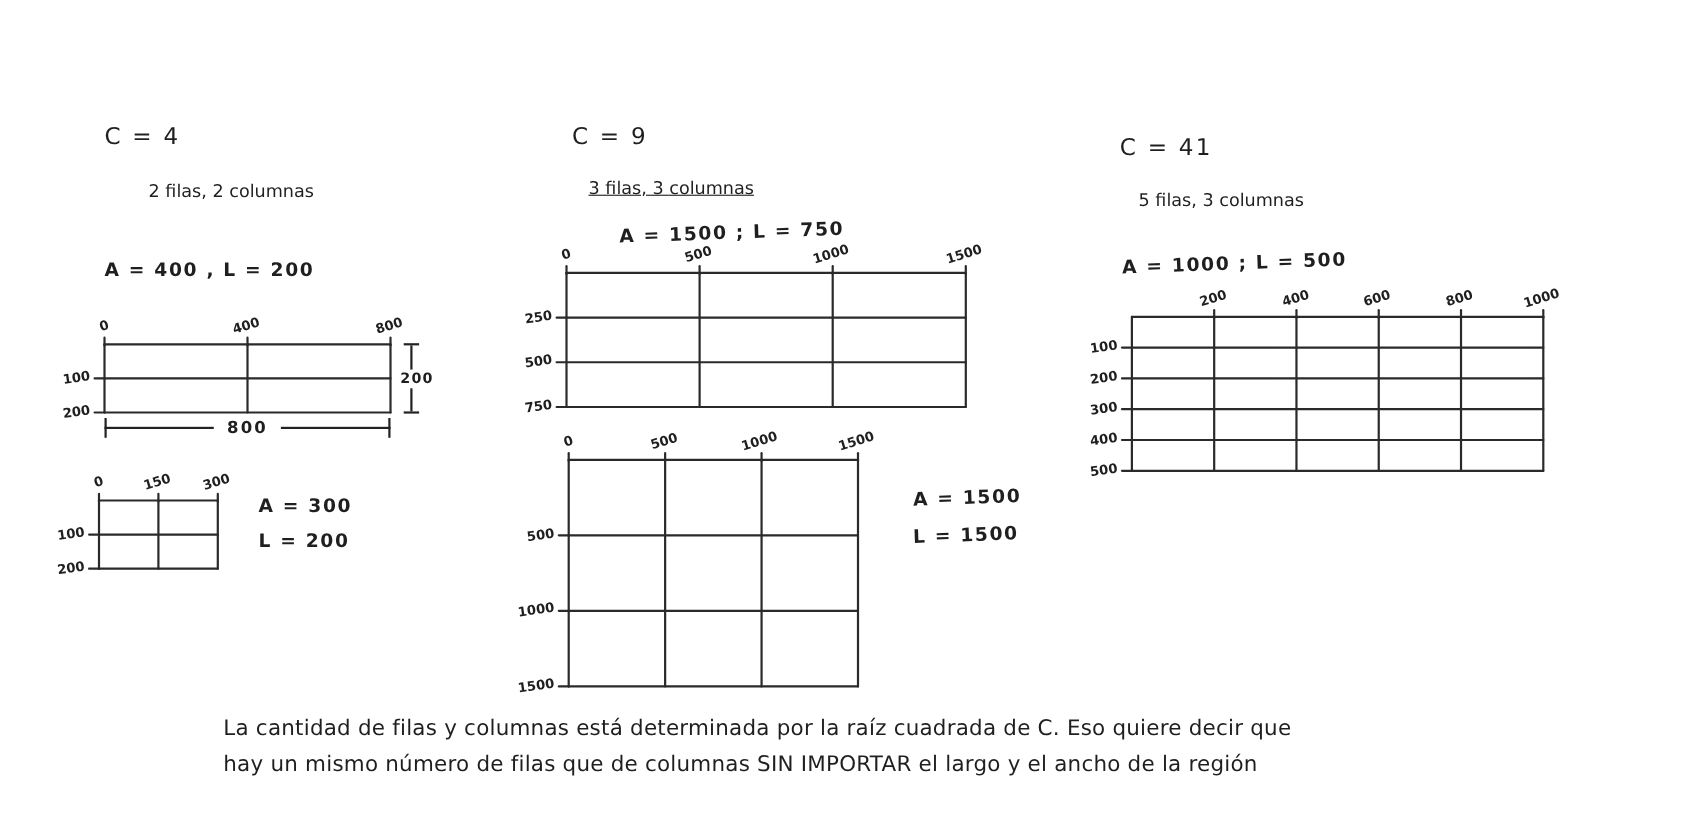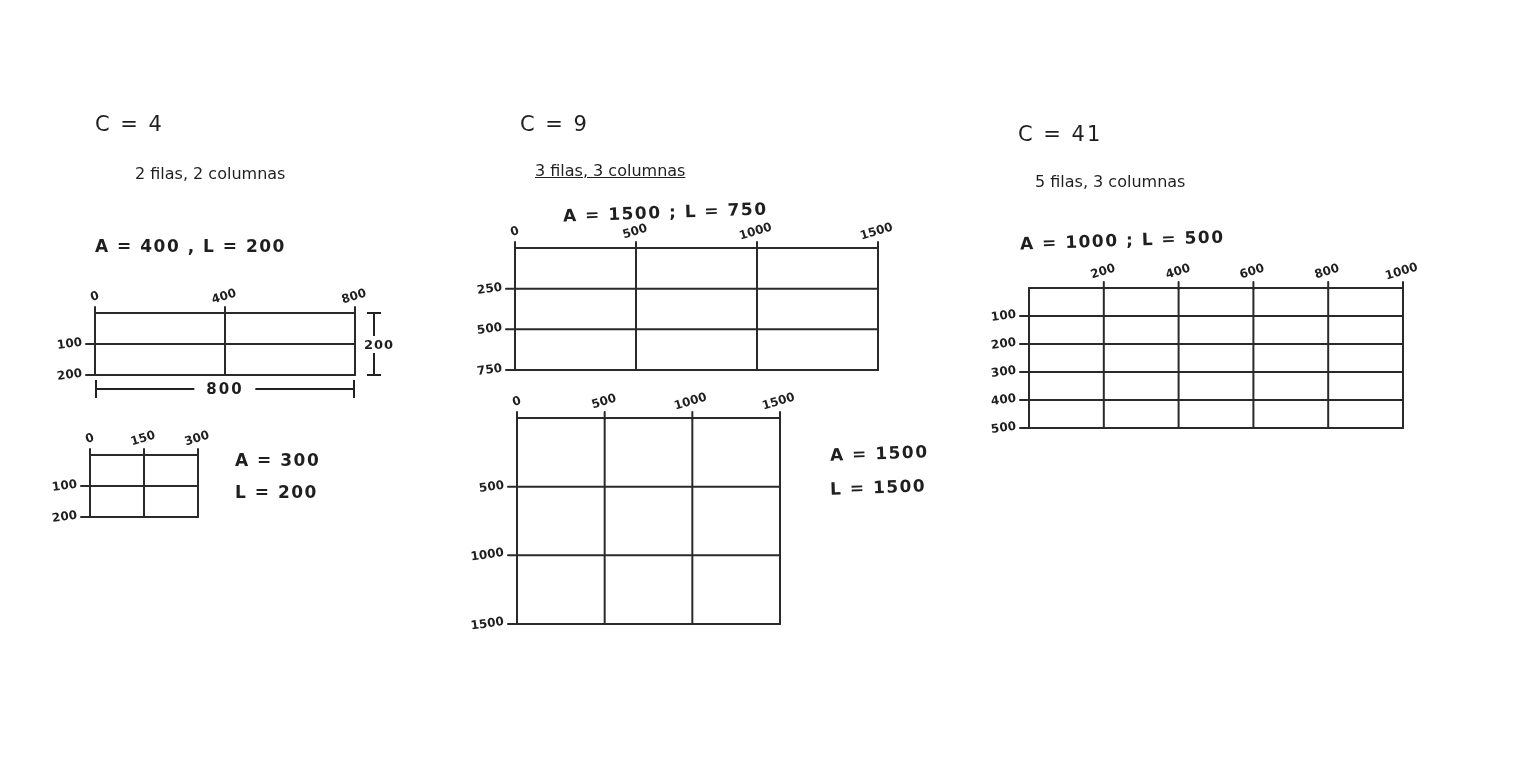--- a/index.html
+++ b/index.html
@@ -234,14 +234,18 @@
       <span class="xtick" style="left: 224.4px;">600</span>
       <span class="xtick" style="left: 299.2px;">800</span>
       <span class="xtick" style="left: 374px;">1000</span>
       <span class="ytick" style="top: 28px;">100</span>
       <span class="ytick" style="top: 56px;">200</span>
       <span class="ytick" style="top: 84px;">300</span>
       <span class="ytick" style="top: 112px;">400</span>
       <span class="ytick" style="top: 140px;">500</span>
     </div>
 
+  <div class="footer">
+    <div>La cantidad de filas y columnas está determinada por la raíz cuadrada de C. Eso quiere decir que</div>
+    <div>hay un mismo número de filas que de columnas SIN IMPORTAR el largo y el ancho de la región</div>
+  </div>
 
 </div>
 
 </body></html>

